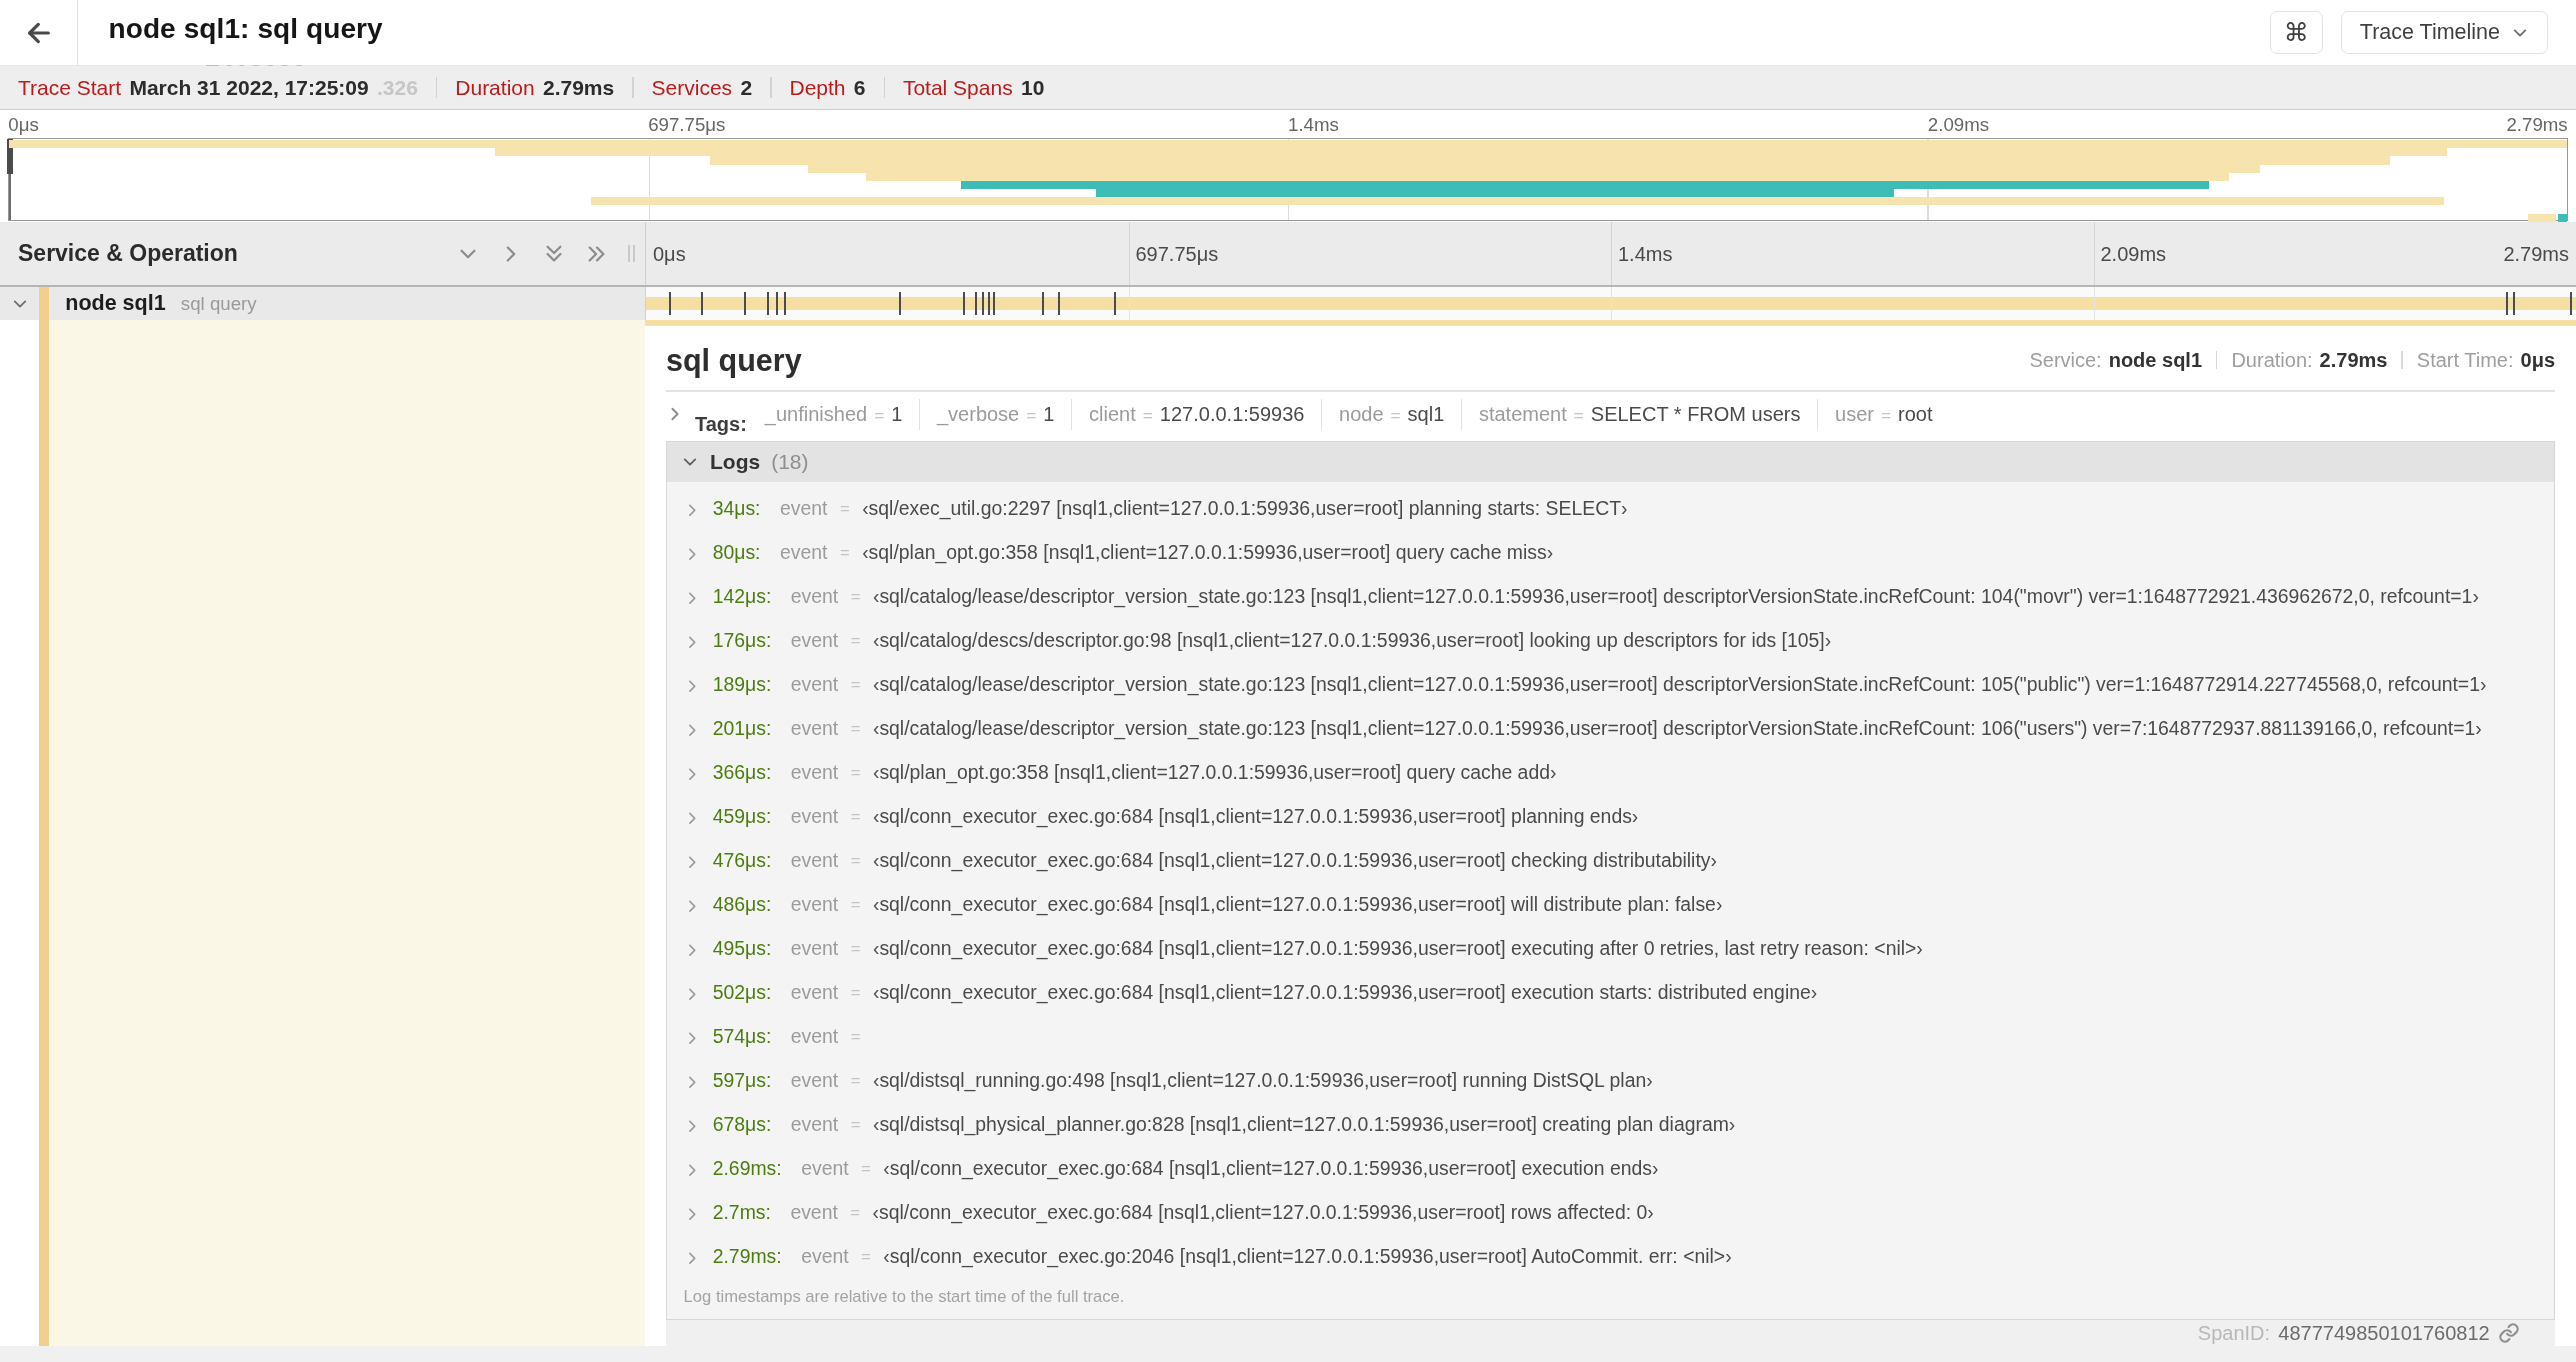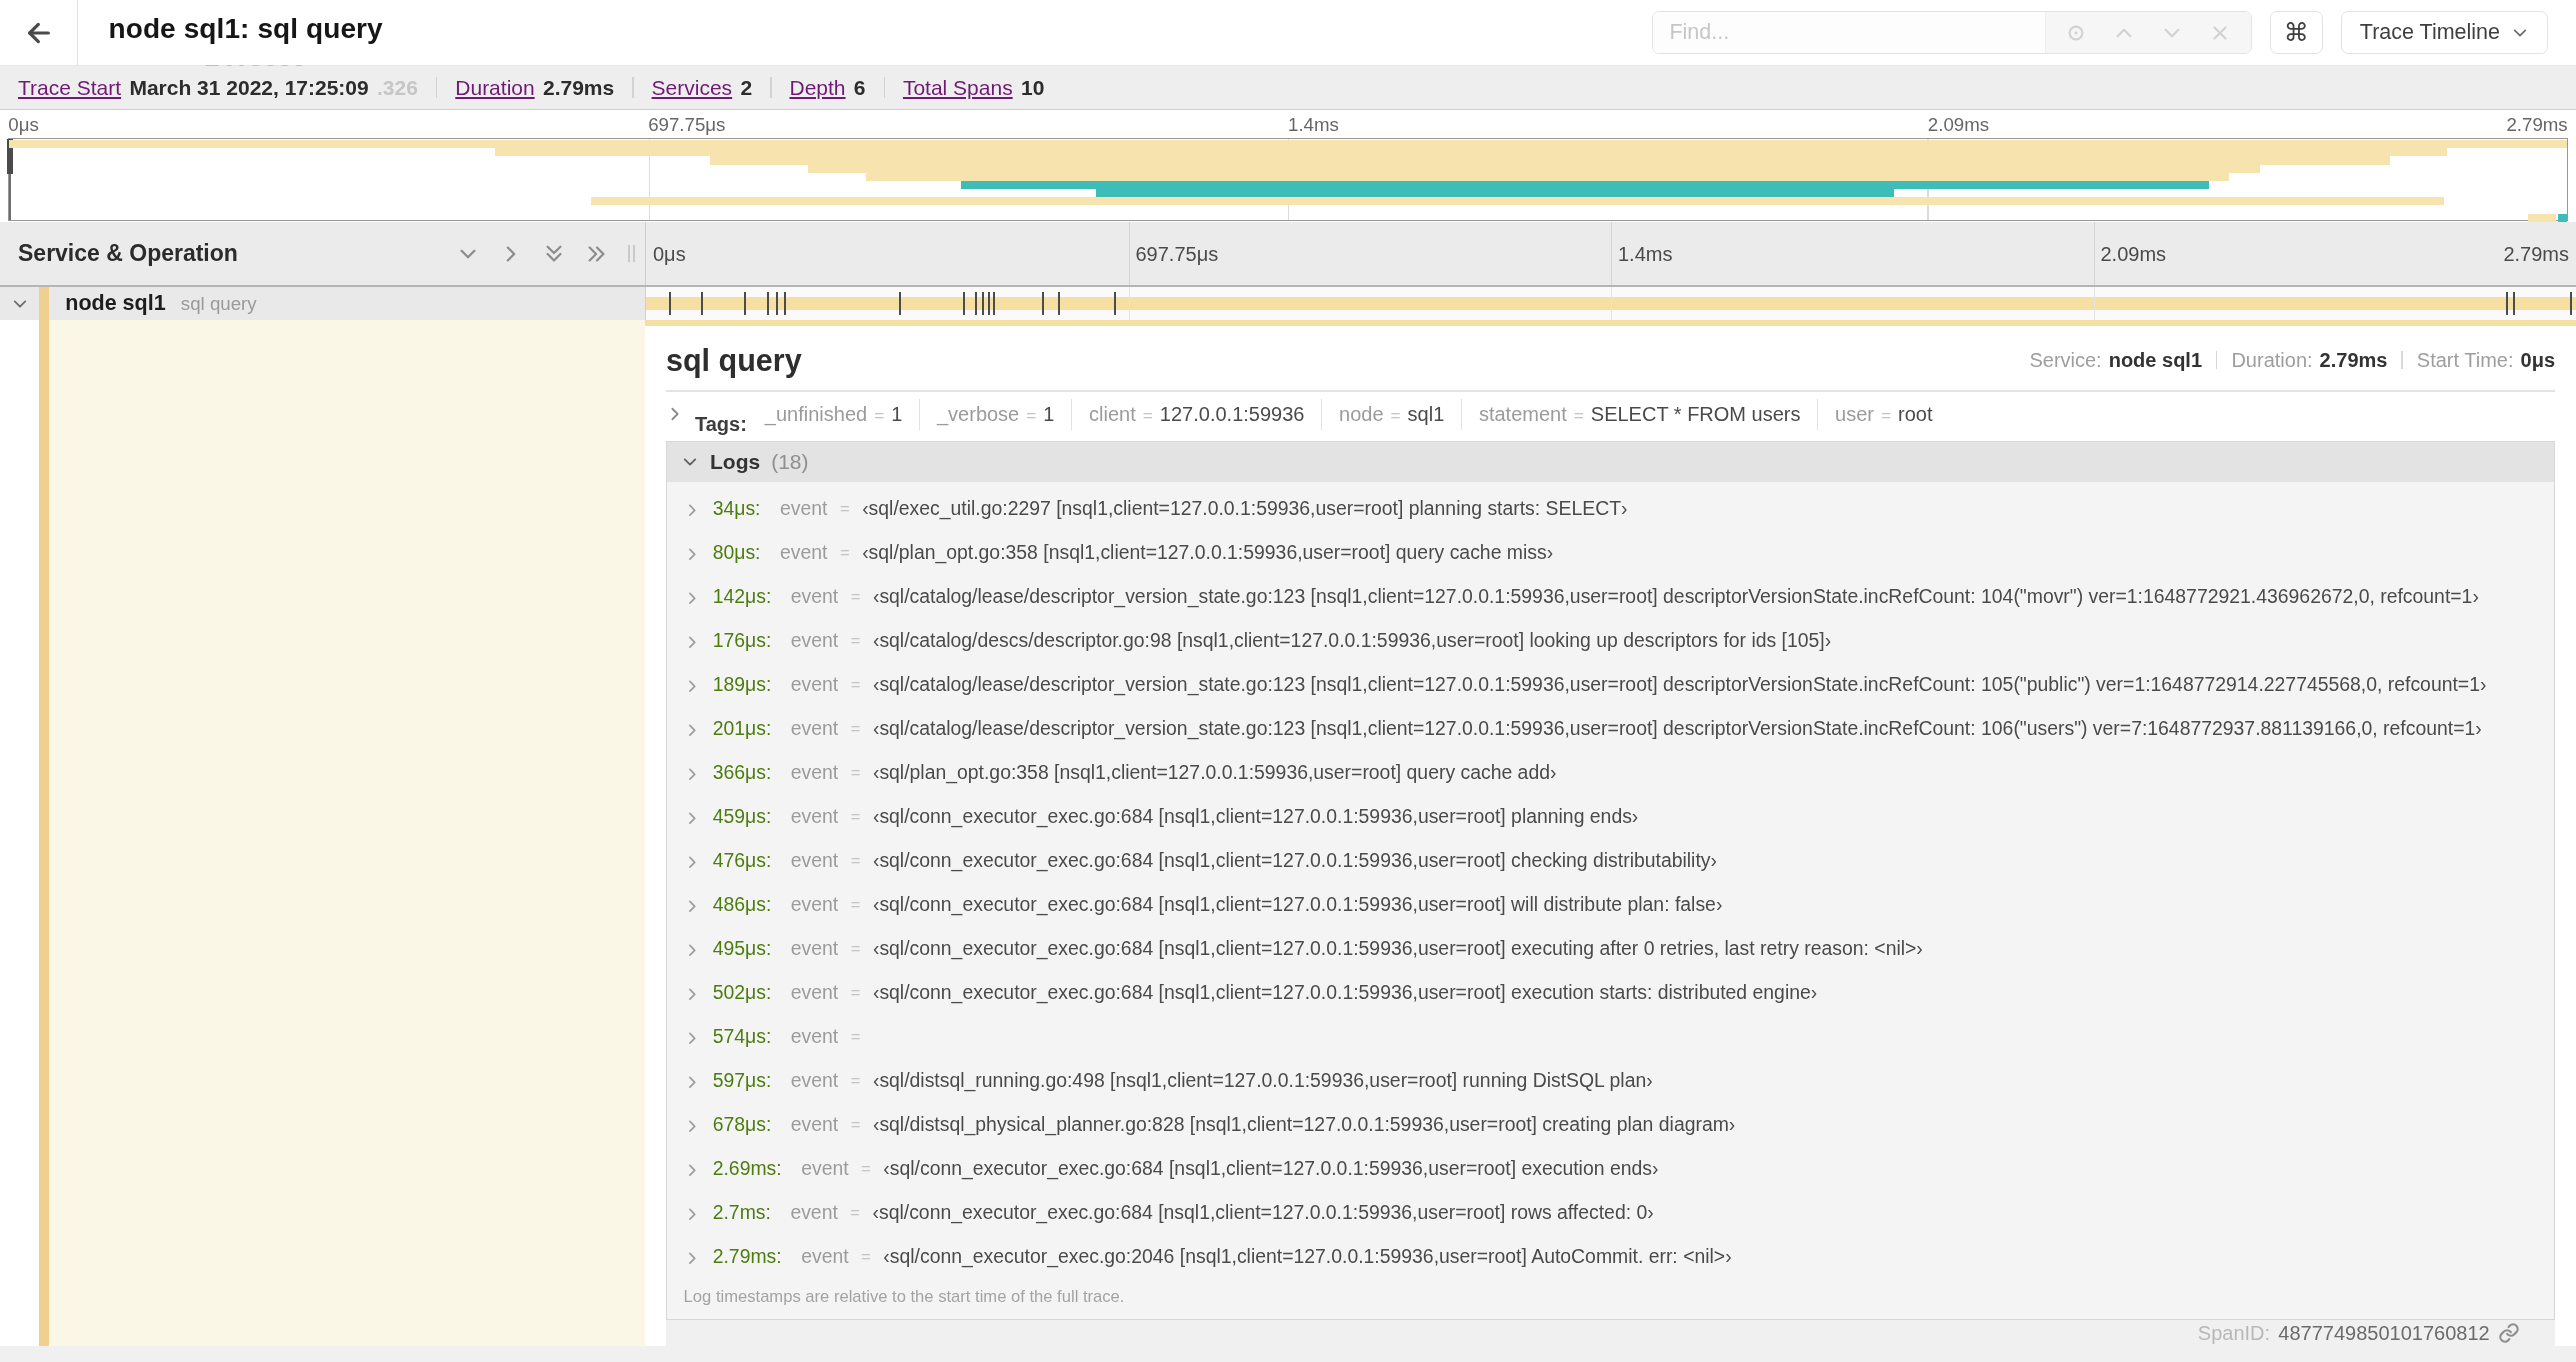--- a/index.html
+++ b/index.html
@@ -22,21 +22,21 @@
   .find-icons { display:flex; align-items:center; gap:26px; padding:0 19.4px; background:#f6f6f6; border-left:1.4px solid #eee; color:#d2d2d2; }
   .find-icons svg { width:22px; height:22px; stroke:#d2d2d2; }
   .btn { height:43px; border:1.4px solid #e3e3e3; border-radius:7px; background:#fff; display:flex; align-items:center; justify-content:center; cursor:pointer; }
   .kbd-btn { width:53px; font-size:25px; color:#3f3f3f; }
   .view-btn { padding:0 18px; gap:11px; font-size:21.5px; color:#3f3f3f; }
   .view-btn .chev { width:18px; height:18px; color:#6f6f6f; }
 
   
   .summary { height:44px; background:#eeeeee; border-bottom:1.4px solid #cfcfcf; display:flex; align-items:center; padding:0 18px; flex:none; }
   .sum-item { display:flex; align-items:baseline; gap:8.3px; font-size:21px; }
-  .sum-label { color:#701a75;text-decoration:underline; }
+  .sum-label { color:#b91c1c; }
   .sum-value { color:#2c2c2c; font-weight:bold; }
   .sum-suffix { color:#c6c6c6; font-weight:bold; }
   .vdiv { width:1.4px; height:21px; background:#d2d2d2; margin:0 18px; align-self:center; }
 
   
   .minimap { height:112px; position:relative; background:#fff; flex:none; }
   .mm-ticks { position:absolute; top:4.2px; left:8.3px; right:8.3px; height:23.5px; font-size:18.7px; color:#666; }
   .mm-tick { position:absolute; top:0; white-space:nowrap; }
   .mm-canvas { position:absolute; left:8.3px; right:8.3px; top:28px; bottom:1.4px; border:1.4px solid #979797; background:#fff; cursor:crosshair; }
   .mm-grid { position:absolute; top:0; bottom:0; width:1.4px; background:#dcdcdc; }
@@ -132,39 +132,20 @@
         </svg>
     </div>
     <div class="titlewrap">
       <svg class="chev" viewBox="0 0 24 24" style="stroke-width:3">
           <path d="M5 8.5l7 7 7-7"></path>
         </svg>
       <span class="pagetitle">node sql1: sql query</span>
       <span class="traceid">7418682</span>
     </div>
     <div class="hdr-right">
-      <div class="findbox">
-        <input class="find-input" placeholder="Find..." style="">
-        <div class="find-icons">
-          <svg viewBox="0 0 24 24">
-              <circle cx="12" cy="12" r="7"></circle>
-              <circle cx="12" cy="12" r="1.6" fill="currentColor" stroke="none"></circle>
-            </svg>
-          <svg viewBox="0 0 24 24">
-              <path d="M5 15.5l7-7 7 7"></path>
-            </svg>
-          <svg viewBox="0 0 24 24">
-              <path d="M5 8.5l7 7 7-7"></path>
-            </svg>
-          <svg viewBox="0 0 24 24">
-              <path d="M6 6l12 12"></path>
-              <path d="M18 6 6 18"></path>
-            </svg>
-        </div>
-      </div>
       <div class="btn kbd-btn">
         <span>⌘</span>
       </div>
       <div class="btn view-btn">
         <span>Trace Timeline</span>
         <svg class="chev" viewBox="0 0 24 24">
             <path d="M5 8.5l7 7 7-7"></path>
           </svg>
       </div>
     </div>

